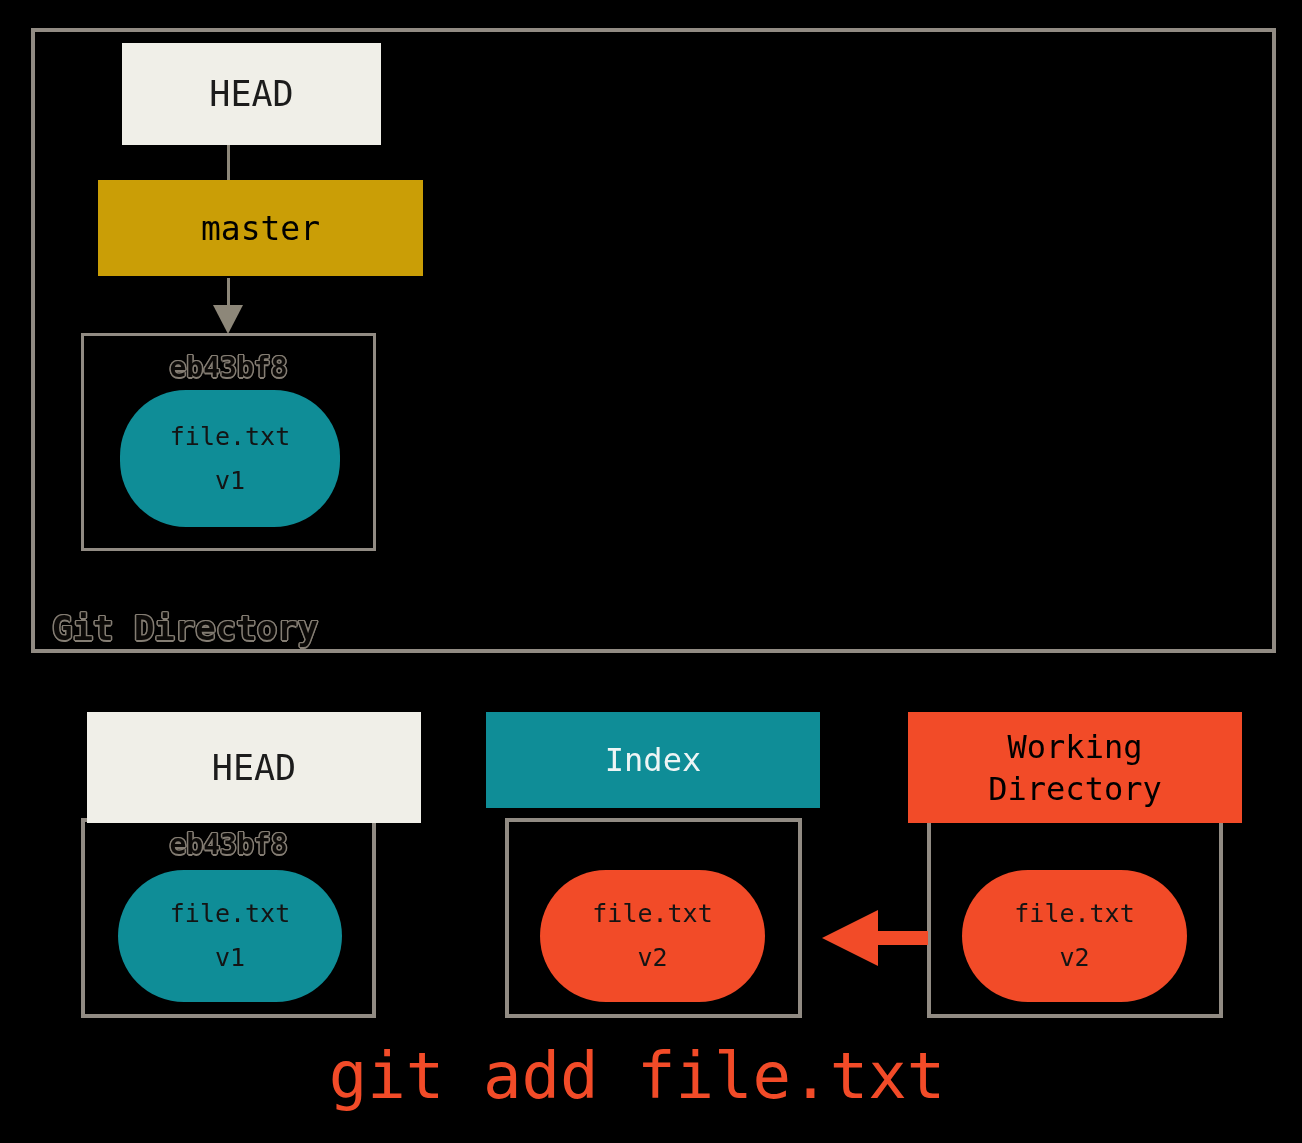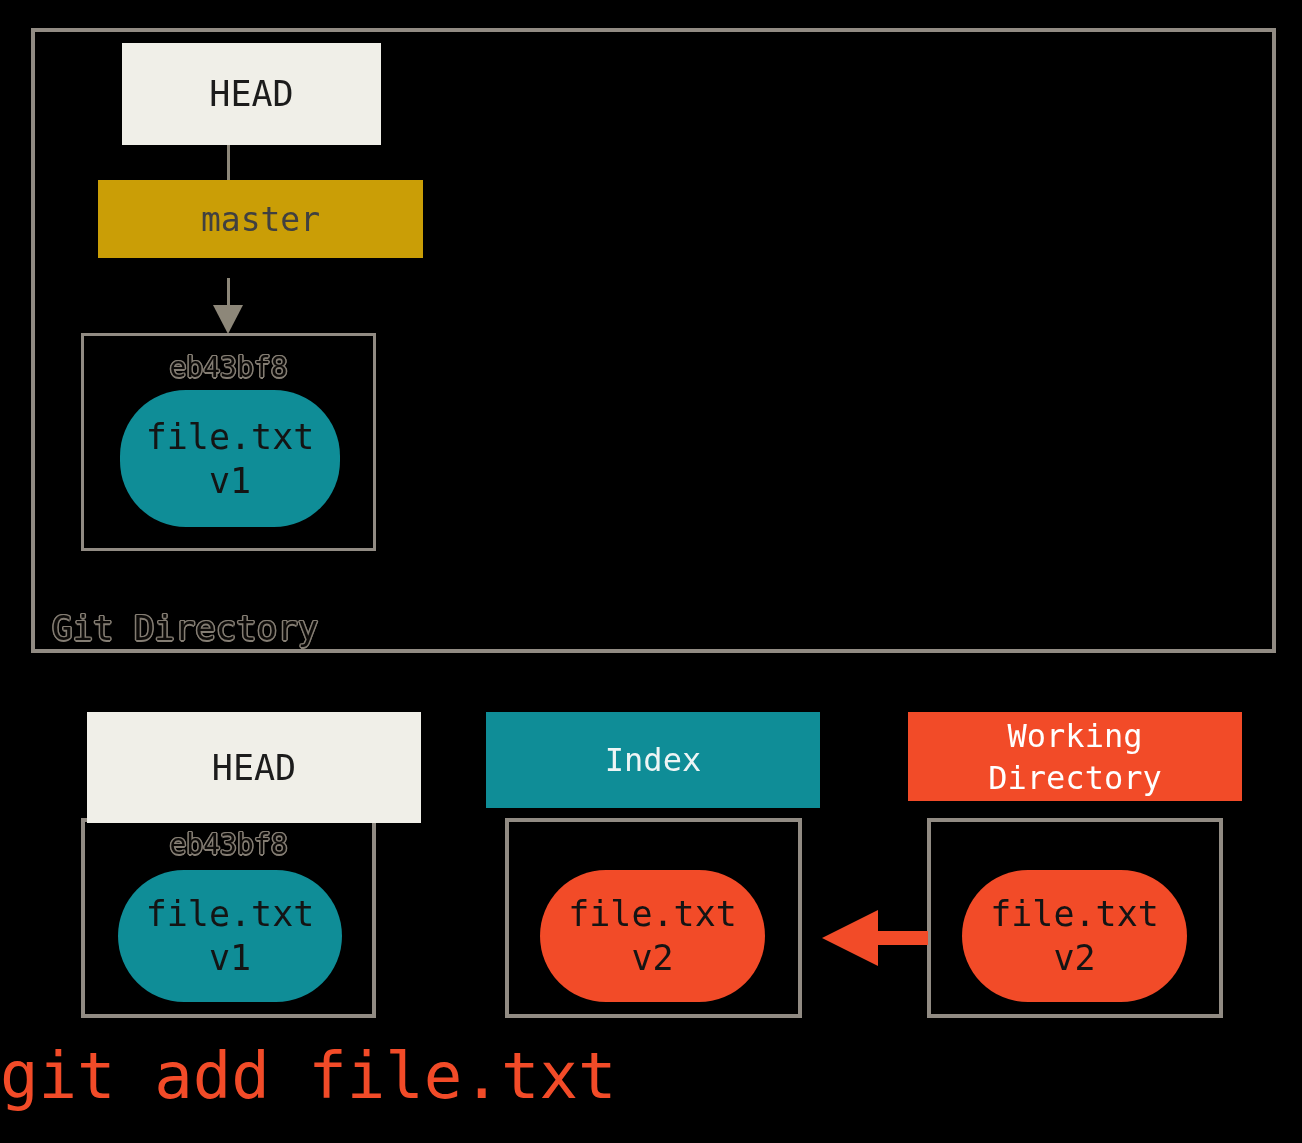--- a/index.html
+++ b/index.html
@@ -17,55 +17,56 @@
   .repo-box { left:31px; top:28px; width:1245px; height:625px; border:4px solid #918b83; }
 
   
   .outlined {
     color:#0c0a08;
     text-shadow:
       -1.5px 0 0 #847d73, 1.5px 0 0 #847d73,
       0 -1.5px 0 #847d73, 0 1.5px 0 #847d73,
       -1px -1px 0 #847d73, 1px -1px 0 #847d73,
       -1px 1px 0 #847d73, 1px 1px 0 #847d73;
+    font-weight: bold;
   }
 
   .head-box { background:#f0efe8; color:#1c1c1c; font-size:35px;margin-left:24px; }
   .head-box-top { left:98px; top:43px; width:259px; height:102px; }
-  .master-box { left:98px; top:180px; width:325px; height:78px; background:#ca9e06; color:#404040; font-size:33px; }
+  .master-box { left:98px; top:180px; width:325px; height:96px; background:#ca9e06; color:#000000; font-size:33px; }
 
   .gray-line { background:#8d8779; }
   .head-master-line { left:227px; top:145px; width:3px; height:35px; }
   .master-commit-stem { left:227px; top:278px; width:3px; height:28px; }
   .down-arrowhead {
     left:213px; top:305px; width:0; height:0;
     border-left:15px solid transparent;
     border-right:15px solid transparent;
     border-top:29px solid #8d8779;
   }
 
   .commit-box-top { left:81px; top:333px; width:295px; height:218px; border:3px solid #918b83; }
   .commit-id-top { left:81px; top:352px; width:295px; font-size:28px; line-height:32px; text-align:center; }
   .repo-label { left:52px; top:608px; font-size:34px; line-height:40px; }
 
   .blob {
     border-radius:66px;
     display:flex; flex-direction:column; align-items:center; justify-content:center;
-    font-size:35px; line-height:44px; color:#141414; text-align:center;
+    font-size:25px; line-height:44px; color:#141414; text-align:center;
   }
   .blob-teal { background:#0f8d97; }
   .blob-orange { background:#f24b28; }
   .blob-top { left:120px; top:390px; width:220px; height:137px; }
 
   
   .col-header { z-index:2; font-size:32px; line-height:42px; }
   .col-header span { display:inline-block; max-width:250px; }
   .header-head { left:63px; top:712px; width:334px; height:111px; font-size:35px; }
   .header-index { left:486px; top:712px; width:334px; height:96px; background:#0f8d97; color:#eef5f5; }
-  .header-wd { left:908px; top:712px; width:334px; height:89px; background:#f24b28; color:#ffffff; }
+  .header-wd { left:908px; top:712px; width:334px; height:111px; background:#f24b28; color:#000000; }
 
   .inner-box { border:4px solid #918b83; z-index:1; }
   .inner-head { left:81px; top:818px; width:295px; height:200px; }
   .inner-index { left:505px; top:818px; width:297px; height:200px; }
   .inner-wd { left:927px; top:818px; width:296px; height:200px; }
 
   .commit-id-bottom { left:81px; top:829px; width:295px; font-size:28px; line-height:32px; text-align:center; z-index:3; }
 
   .blob-head { left:118px; top:870px; width:224px; height:132px; }
   .blob-index { left:540px; top:870px; width:225px; height:132px; }
@@ -75,21 +76,21 @@
     left:822px; top:910px; width:0; height:0; z-index:3;
     border-top:28px solid transparent;
     border-bottom:28px solid transparent;
     border-right:56px solid #f24b28;
   }
   .add-arrow-shaft { left:878px; top:931px; width:50px; height:14px; background:#f24b28; z-index:3; }
 
   .command-text {
     left:0; top:1038px; width:1274px;
     font-size:64px; line-height:76px;
-    color:#f24b28; white-space:pre;
+    color:#f24b28; text-align:center; white-space:pre;
   }
 </style>
 </head>
 <body>
 
 <div class="canvas">
 
   <div class="abs repo-box"></div>
 
   <div class="abs center head-box head-box-top">

